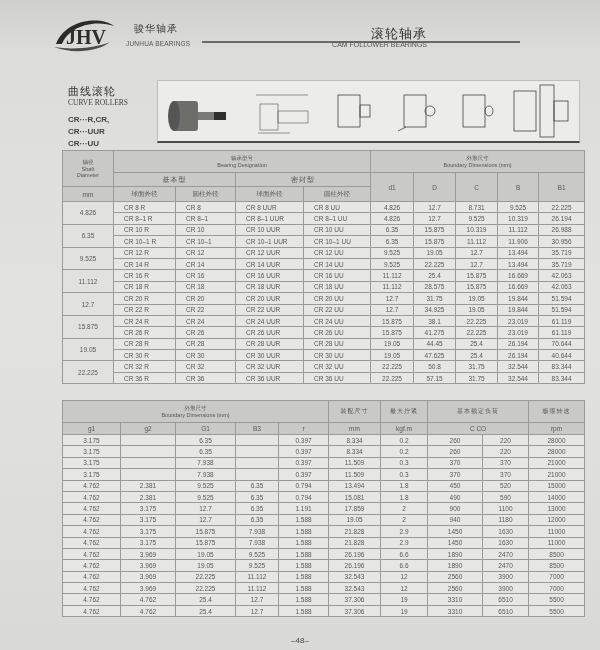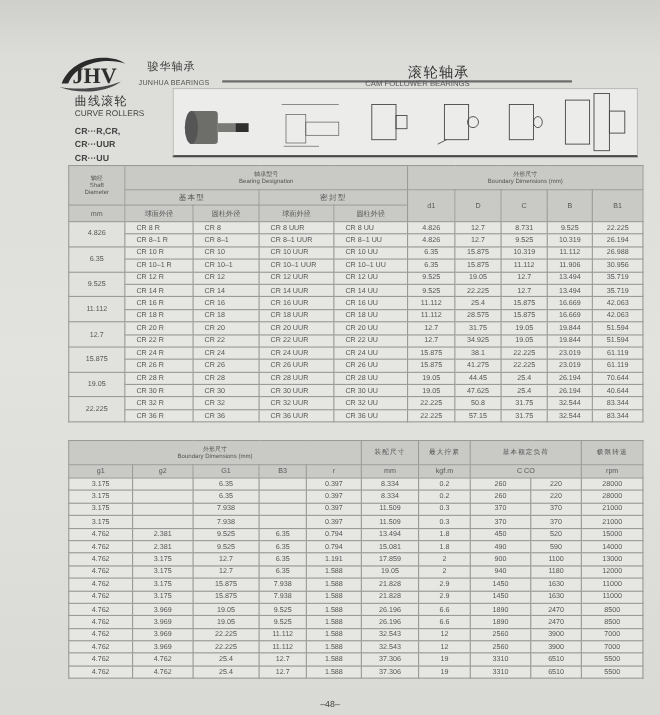--- a/index.html
+++ b/index.html
@@ -8,37 +8,37 @@
     background: #d6d6d3;
     font-family: "Liberation Sans", sans-serif;
     color: #3c3c3c;
     position: relative;
   }
   .page {
     position: absolute; left: 0; top: 0; width: 600px; height: 650px;
     background: linear-gradient(180deg, #cfcfcc 0%, #dcdcd9 8%, #e2e2df 50%, #d9d9d6 100%);
   }
   
-  .header { position: absolute; left: 0; top: 0; width: 504px; height: 60px; margin-top: 32px; }
+  .header { position: absolute; left: 0; top: 0; width: 504px; height: 60px; }
   .logo {
     position: absolute; left: 52px; top: 14px; width: 64px; height: 40px;
   }
   .logo-text {
     position: absolute; left: 66px; top: 26px; font-family: "Liberation Serif", serif;
     font-size: 20px; font-weight: bold; color: #2e2e2e; letter-spacing: 0px;
   }
   .brand-cn { position: absolute; left: 134px; top: 22px; font-size: 10px; color: #3a3a3a; letter-spacing: 1px; }
   .brand-en { position: absolute; left: 126px; top: 40px; font-size: 6.5px; color: #555; letter-spacing: 0.2px; }
   .header-rule { position: absolute; left: 202px; top: 41px; width: 318px; height: 2px; background: #6a6a6a; }
   .section-cn { position: absolute; right: 77px; top: 25px; font-size: 13px; color: #333; letter-spacing: 1px; text-align: center; }
   .section-en { position: absolute; right: 77px; top: 41px; font-size: 7px; color: #555; }
 
   
   .title-cn { position: absolute; left: 68px; top: 84px; font-size: 11px; color: #333; letter-spacing: 1px; }
-  .title-en { position: absolute; left: 68px; top: 98px; font-size: 7.5px; color: #444; }
+  .title-en { position: absolute; left: 68px; top: 98px; font-size: 7.5px; color: #444; font-family: Liberation Serif, serif; }
   .series { position: absolute; left: 68px; font-size: 8px; color: #444; font-weight: bold; }
 
   .figure {
     position: absolute; left: 157px; top: 80px; width: 423px; height: 63px;
     background: #ececea; border: 1px solid #bdbdb9; border-bottom: 2px solid #4a4a4a;
   }
 
   
   table { border-collapse: collapse; position: absolute; left: 62px; width: 522px; table-layout: fixed; }
   td, th {

